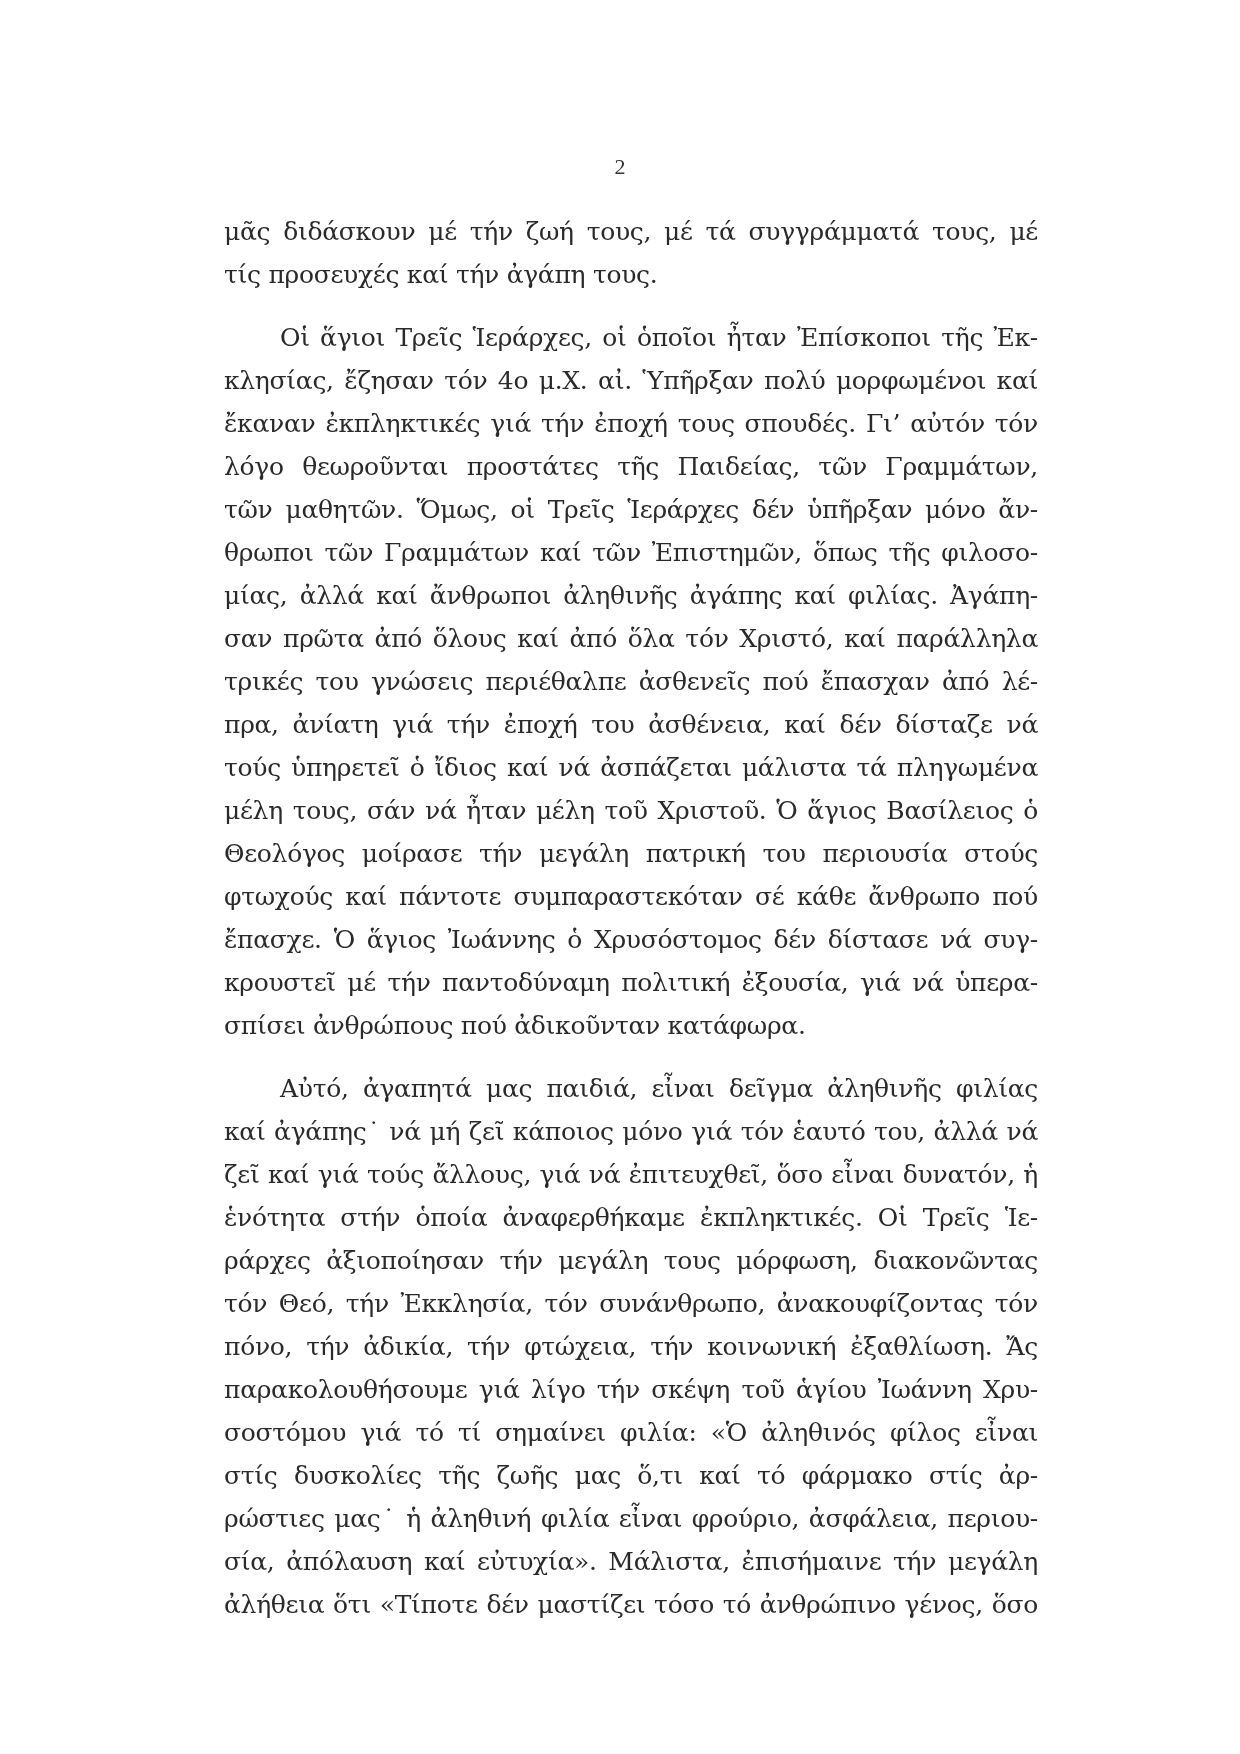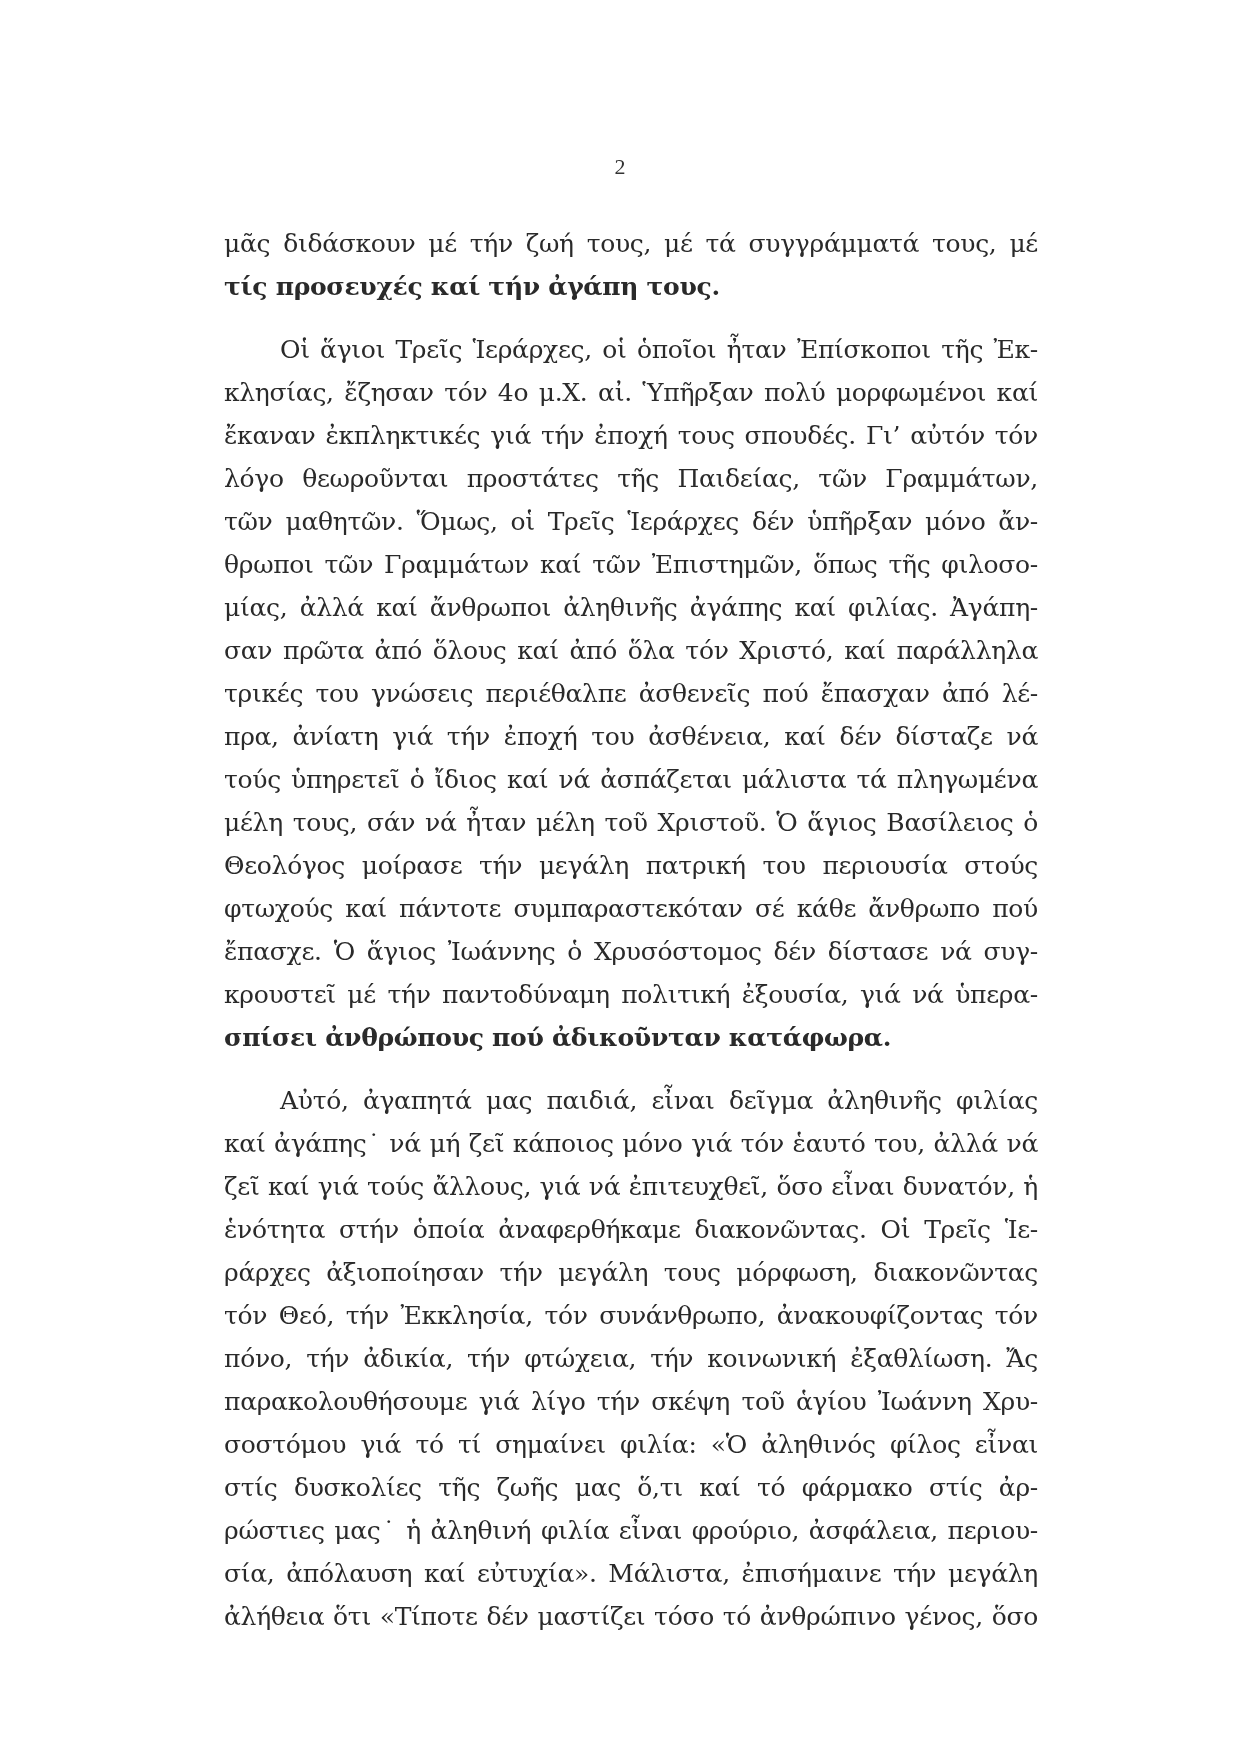--- a/index.html
+++ b/index.html
@@ -21,37 +21,36 @@
       left: 0;
       width: 1240px;
       text-align: center;
       font-size: 22px;
       line-height: 1;
       color: #333;
       font-family: "Liberation Serif", serif;
     }
     .text-body {
       position: absolute;
-      top: 222px;
+      top: 210px;
       left: 224px;
       width: 814px;
     }
     .line {
       display: block;
       height: 43px;
       line-height: 43px;
       font-size: 25px;
       white-space: nowrap;
       text-align: justify;
       text-align-last: justify;
       letter-spacing: -0.3px;
     }
     .line.last {
       text-align-last: left;
-      font-weight: bold;
     }
     .line.indent {
       padding-left: 56px;
     }
     .para-gap {
       height: 20px;
     }
   </style>
 </head>
 <body>
@@ -81,21 +80,21 @@
       <span class="line">φτωχούς καί πάντοτε συμπαραστεκόταν σέ κάθε ἄνθρωπο πού</span>
       <span class="line">ἔπασχε. Ὁ ἅγιος Ἰωάννης ὁ Χρυσόστομος δέν δίστασε νά συγ-</span>
       <span class="line">κρουστεῖ μέ τήν παντοδύναμη πολιτική ἐξουσία, γιά νά ὑπερα-</span>
       <span class="line last">σπίσει ἀνθρώπους πού ἀδικοῦνταν κατάφωρα.</span>
     </div>
     <div class="para-gap"></div>
     <div class="paragraph">
       <span class="line indent">Αὐτό, ἀγαπητά μας παιδιά, εἶναι δεῖγμα ἀληθινῆς φιλίας</span>
       <span class="line">καί ἀγάπης˙ νά μή ζεῖ κάποιος μόνο γιά τόν ἑαυτό του, ἀλλά νά</span>
       <span class="line">ζεῖ καί γιά τούς ἄλλους, γιά νά ἐπιτευχθεῖ, ὅσο εἶναι δυνατόν, ἡ</span>
-      <span class="line">ἑνότητα στήν ὁποία ἀναφερθήκαμε διακονῶντας. Οἱ Τρεῖς Ἱε-</span>
+      <span class="line">ἑνότητα στήν ὁποία ἀναφερθήκαμε ἐκπληκτικές. Οἱ Τρεῖς Ἱε-</span>
       <span class="line">ράρχες ἀξιοποίησαν τήν μεγάλη τους μόρφωση, διακονῶντας</span>
       <span class="line">τόν Θεό, τήν Ἐκκλησία, τόν συνάνθρωπο, ἀνακουφίζοντας τόν</span>
       <span class="line">πόνο, τήν ἀδικία, τήν φτώχεια, τήν κοινωνική ἐξαθλίωση. Ἄς</span>
       <span class="line">παρακολουθήσουμε γιά λίγο τήν σκέψη τοῦ ἁγίου Ἰωάννη Χρυ-</span>
       <span class="line">σοστόμου γιά τό τί σημαίνει φιλία: «Ὁ ἀληθινός φίλος εἶναι</span>
       <span class="line">στίς δυσκολίες τῆς ζωῆς μας ὅ,τι καί τό φάρμακο στίς ἀρ-</span>
       <span class="line">ρώστιες μας˙ ἡ ἀληθινή φιλία εἶναι φρούριο, ἀσφάλεια, περιου-</span>
       <span class="line">σία, ἀπόλαυση καί εὐτυχία». Μάλιστα, ἐπισήμαινε τήν μεγάλη</span>
       <span class="line">ἀλήθεια ὅτι «Τίποτε δέν μαστίζει τόσο τό ἀνθρώπινο γένος, ὅσο</span>
     </div>

